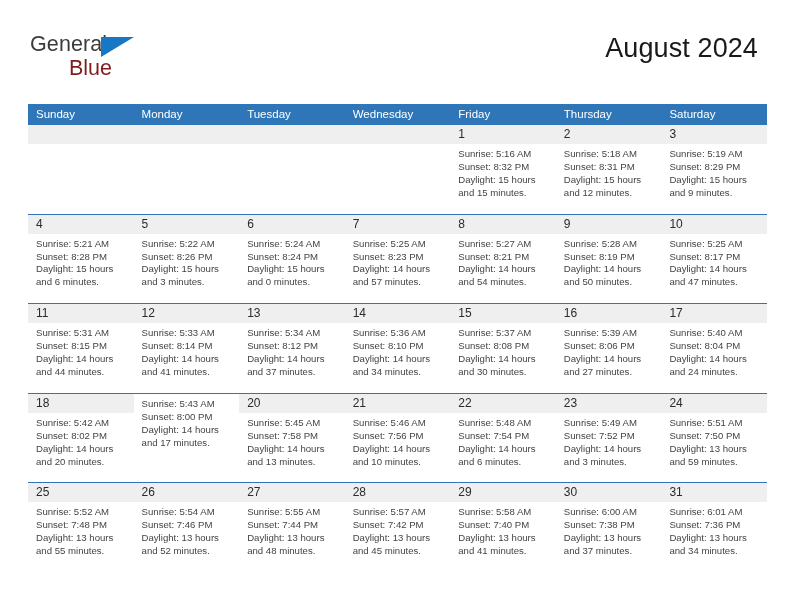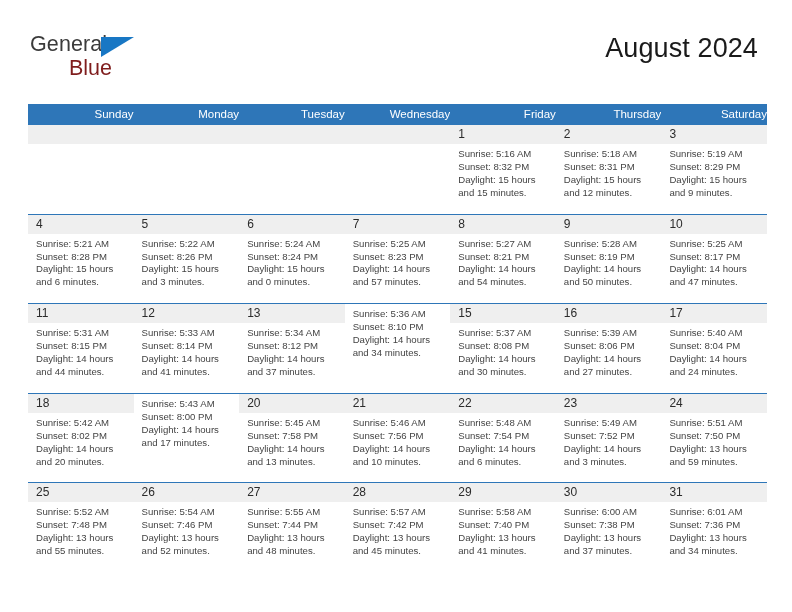--- a/index.html
+++ b/index.html
@@ -95,25 +95,24 @@
     width: 739px;
     height: 21px;
     background: #2e76b8;
   }
   .cal-head .hcell {
     width: 105.57px;
     height: 37px;
     color: #ffffff;
     font-size: 11.5px;
     line-height: 21px;
-    padding-left: 20px;
+    padding-left: 8px;
     font-weight: 400;
     white-space: nowrap;
     overflow: hidden;
-    text-align: right;
   }
 
   .week {
     display: flex;
     width: 739px;
     height: 89.6px;
     border-bottom: 1.4px solid #2e76b8;
   }
   .week.last { border-bottom: none; align-items: center; }
 
@@ -324,20 +323,21 @@
       <div class="cell">
         <div class="datenum-band">13</div>
         <div class="lines">
           <div>Sunrise: 5:34 AM</div>
           <div>Sunset: 8:12 PM</div>
           <div>Daylight: 14 hours</div>
           <div>and 37 minutes.</div>
         </div>
       </div>
       <div class="cell">
+        <div class="datenum-band">14</div>
         <div class="lines">
           <div>Sunrise: 5:36 AM</div>
           <div>Sunset: 8:10 PM</div>
           <div>Daylight: 14 hours</div>
           <div>and 34 minutes.</div>
         </div>
       </div>
       <div class="cell">
         <div class="datenum-band">15</div>
         <div class="lines">

